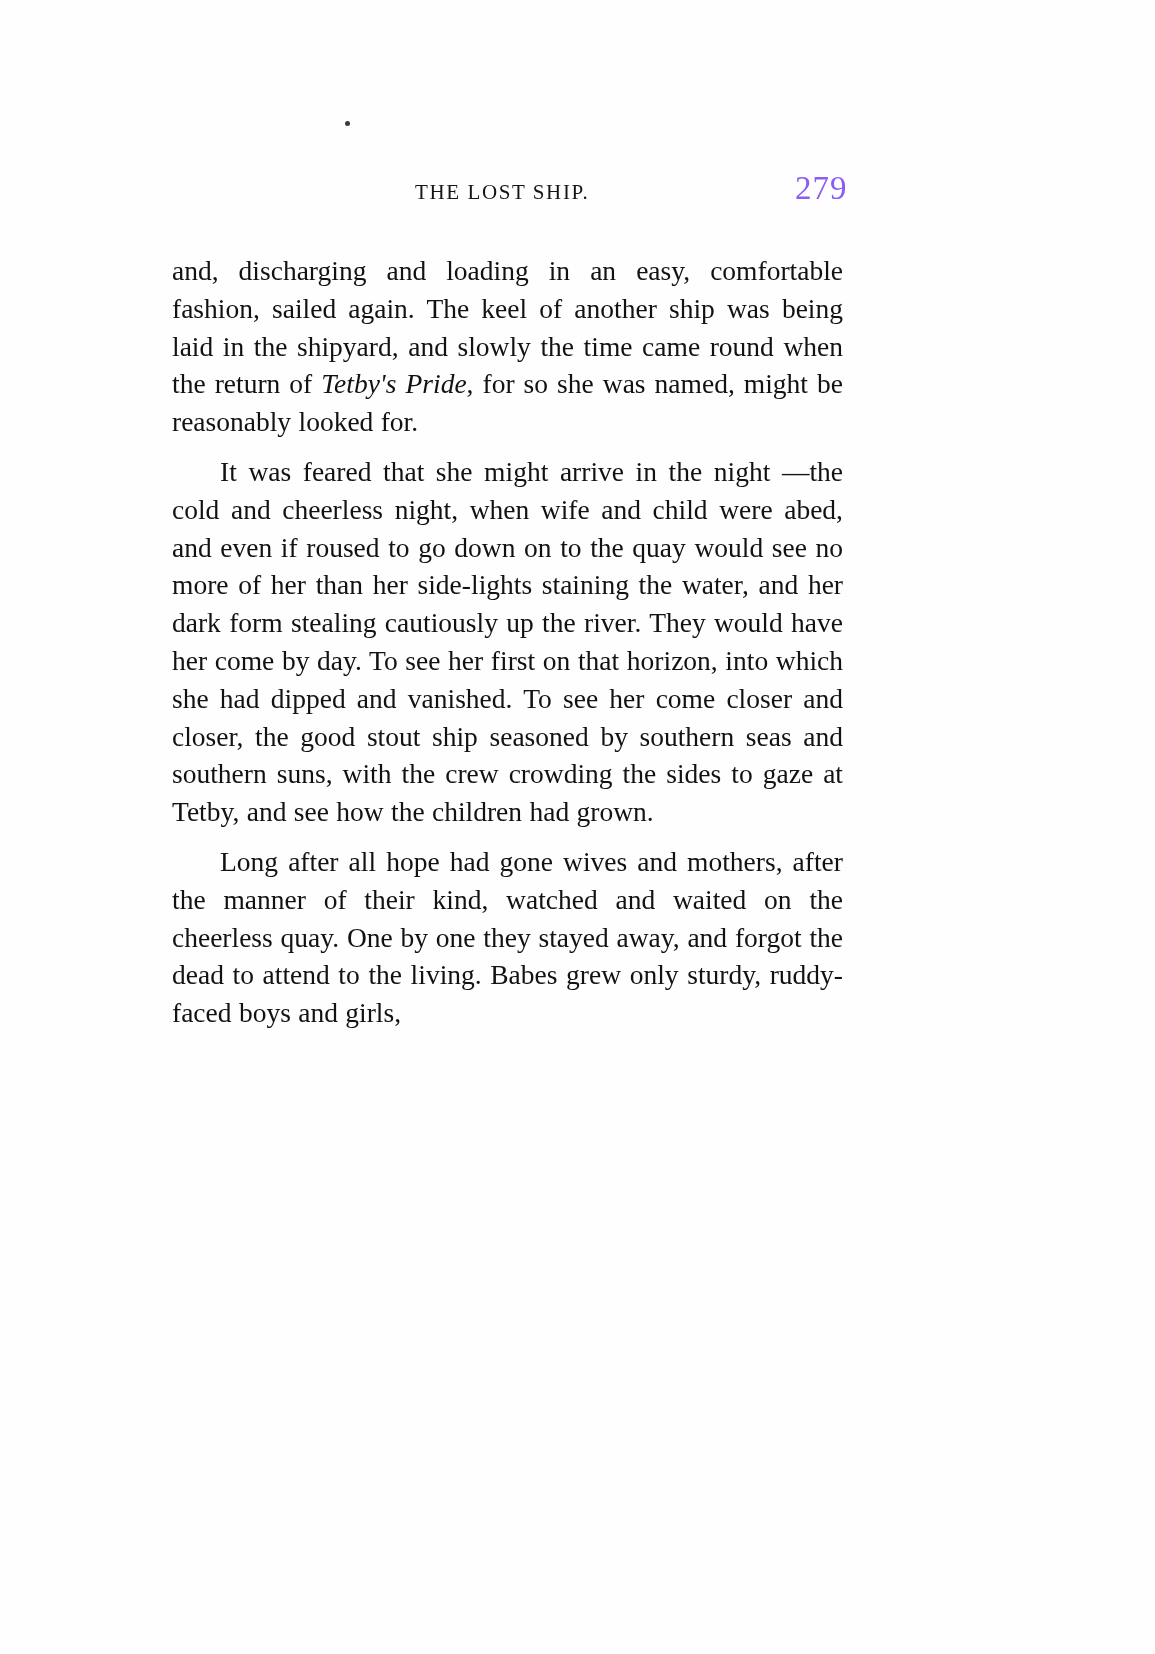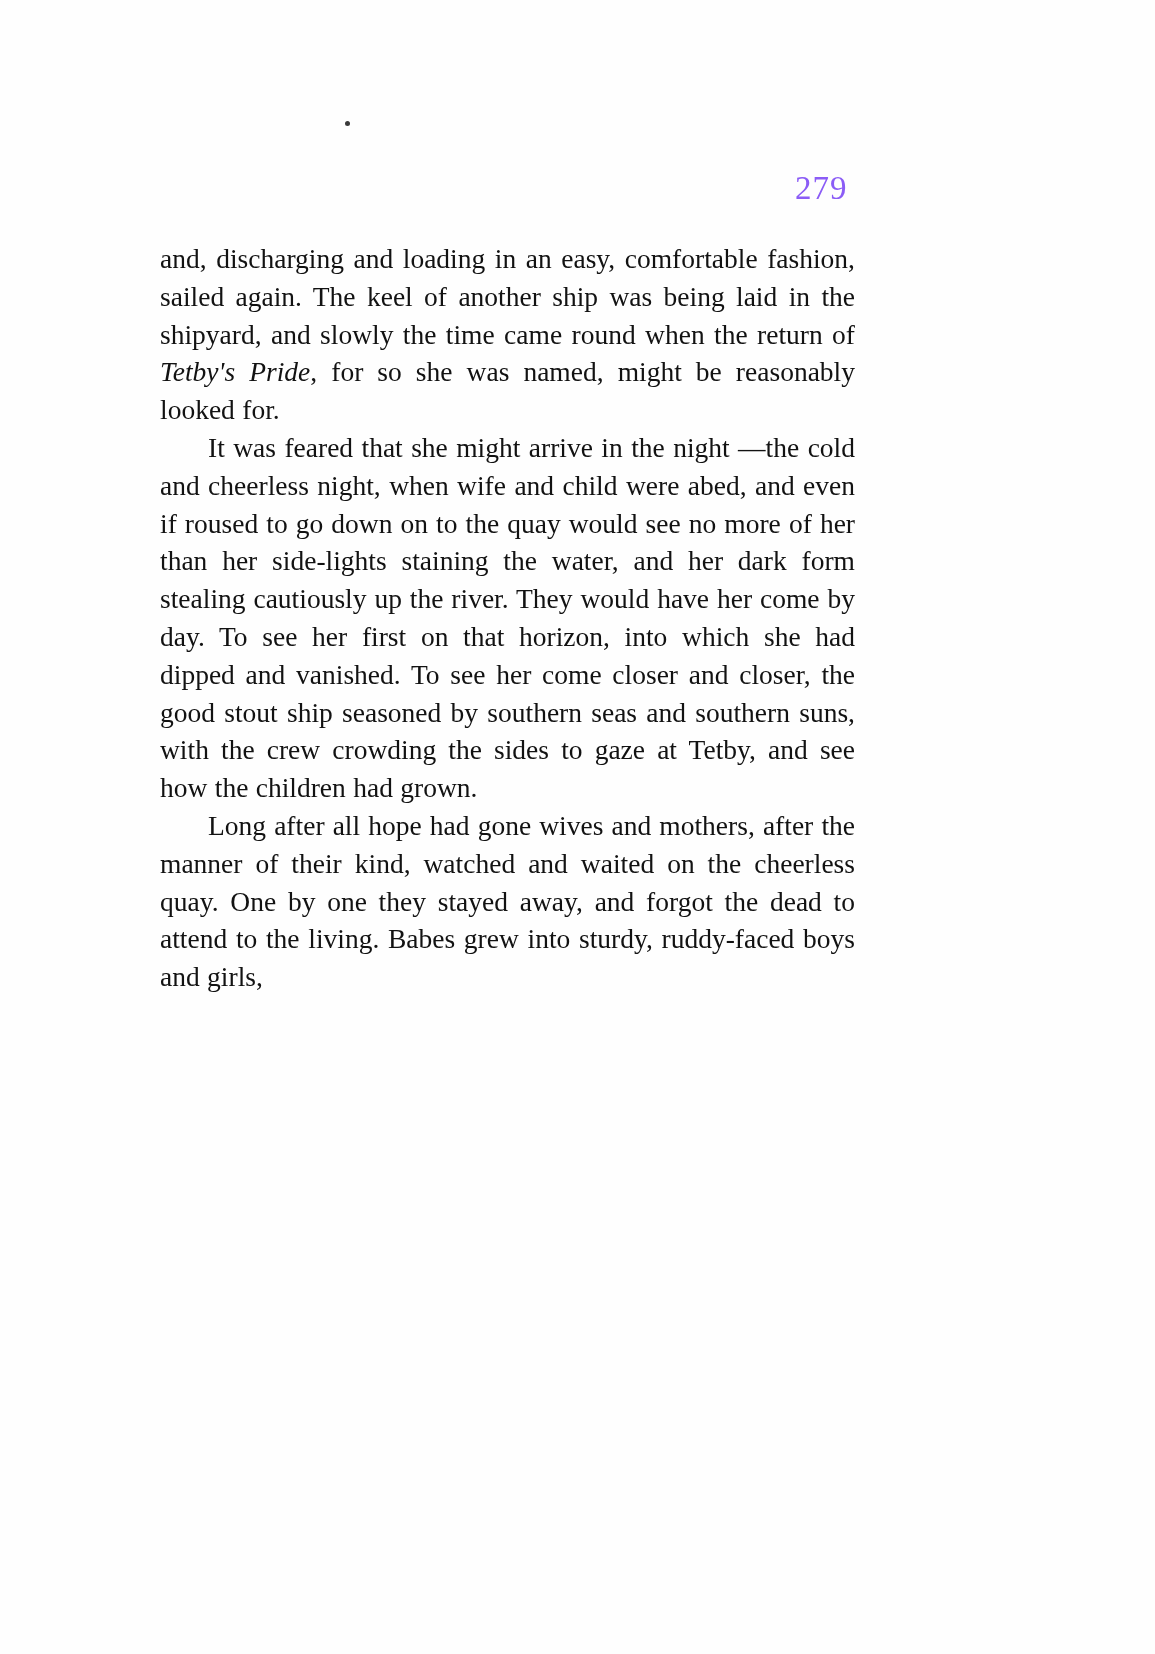--- a/index.html
+++ b/index.html
@@ -60,43 +60,46 @@
     position: absolute;
     left: 160px;
     top: 240px;
     width: 695px;
     font-size: 27.5px;
     line-height: 37.8px;
     text-align: justify;
     color: #121212;
   }
   .body-text p {
-    margin: 0;
+    margin: 12px;
     text-indent: 0;
   }
   .body-text p.indent {
     text-indent: 48px;
   }
   .body-text i {
     font-style: italic;
   }
   
   .body-text p {
     word-spacing: 0.5px;
   }
 </style>
 </head>
 <body>
 
 <div class="page">
 
   <div class="corner-dot"></div>
 
+  <div class="running-head">
+    <span class="head-title">THE LOST SHIP.</span>
+  </div>
 
   <div class="page-number">279</div>
 
   <div class="body-text" id="body-text">
       <p><span>and, discharging and loading in an easy, comfortable fashion, sailed again. The keel of another ship was being laid in the shipyard, and slowly the time came round when the return of </span><i>Tetby's Pride</i><span>, for so she was named, might be reasonably looked for.</span></p>
       <p class="indent"><span>It was feared that she might arrive in the night —the cold and cheerless night, when wife and child were abed, and even if roused to go down on to the quay would see no more of her than her side-lights staining the water, and her dark form stealing cautiously up the river. They would have her come by day. To see her first on that horizon, into which she had dipped and vanished. To see her come closer and closer, the good stout ship seasoned by southern seas and southern suns, with the crew crowding the sides to gaze at Tetby, and see how the children had grown.</span></p>
-      <p class="indent"><span>Long after all hope had gone wives and mothers, after the manner of their kind, watched and waited on the cheerless quay. One by one they stayed away, and forgot the dead to attend to the living. Babes grew into sturdy, ruddy-faced boys and girls,</span></p>
+      <p class="indent"><span>Long after all hope had gone wives and mothers, after the manner of their kind, watched and waited on the cheerless quay. One by one they stayed away, and forgot the dead to attend to the living. Babes grew only sturdy, ruddy-faced boys and girls,</span></p>
     </div>
 
 </div>
 
 </body></html>

